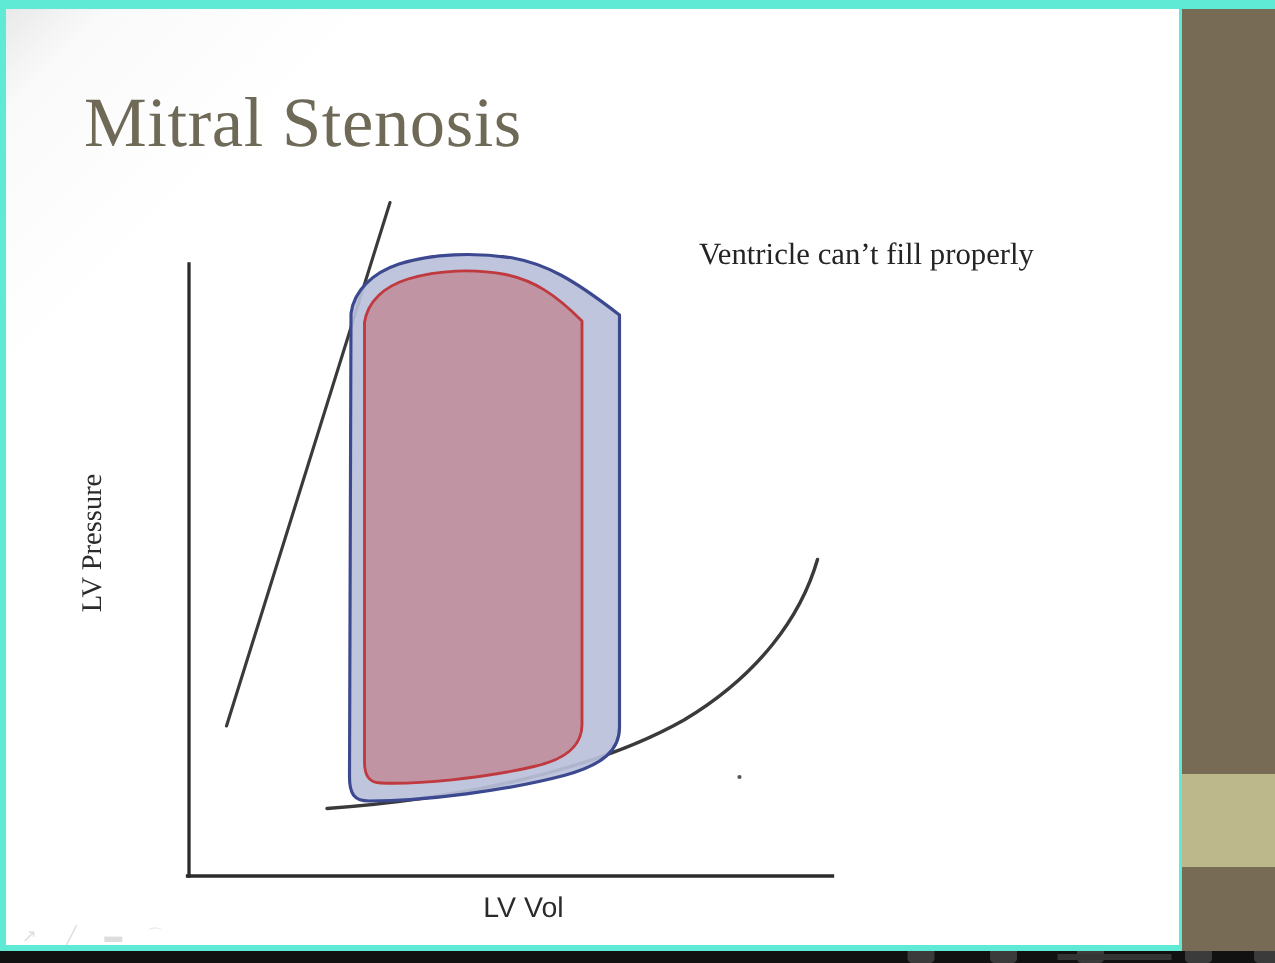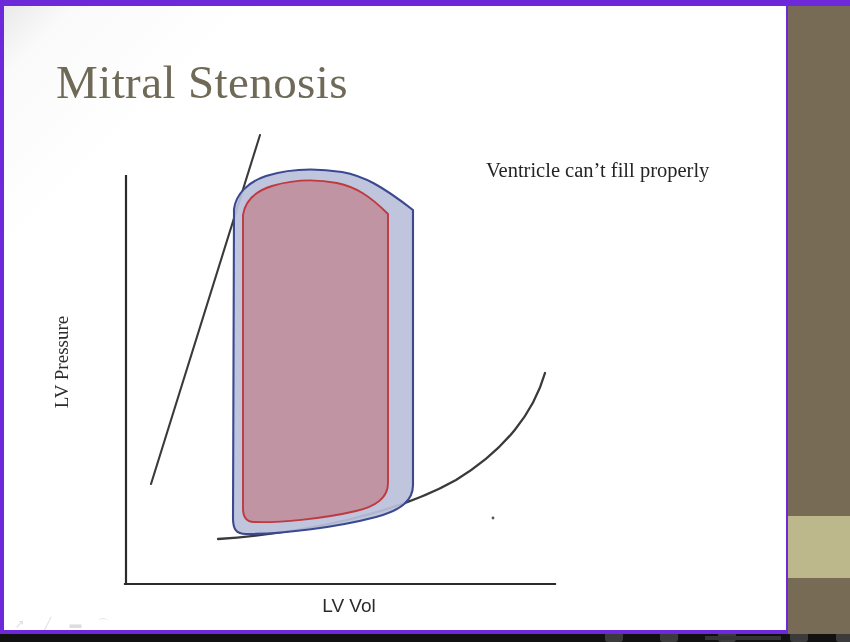--- a/index.html
+++ b/index.html
@@ -10,21 +10,21 @@
   body {
     width: 850px;
     height: 642px;
     overflow: hidden;
     font-family: "Liberation Serif", serif;
   }
   #screen {
     position: relative;
     width: 850px;
     height: 642px;
-    background: #6d28d9;
+    background: #5eead4;
   }
 
   
   #side-panel {
     position: absolute;
     left: 788px;
     top: 6px;
     width: 62px;
     height: 630px;
     background: #776b55;
@@ -65,21 +65,21 @@
     font-family: "Liberation Serif", serif;
     font-size: 47px;
     line-height: 1.05;
     color: #6f6a57;
     letter-spacing: 0.4px;
     white-space: nowrap;
   }
 
   #annotation-note {
     position: absolute;
-    left: 482px;
+    left: 462px;
     top: 153px;
     font-family: "Liberation Serif", serif;
     font-size: 20.5px;
     color: #242424;
     white-space: nowrap;
   }
 
   
   #plot-svg {
     position: absolute;

